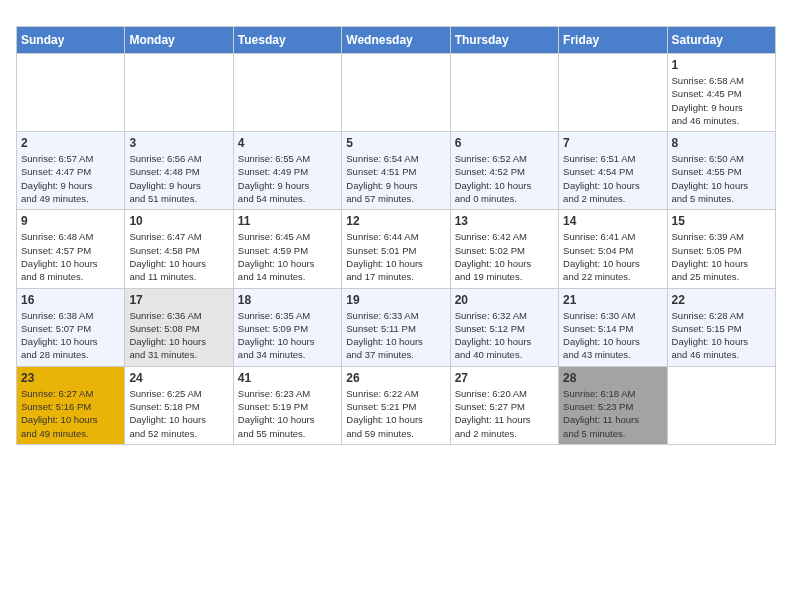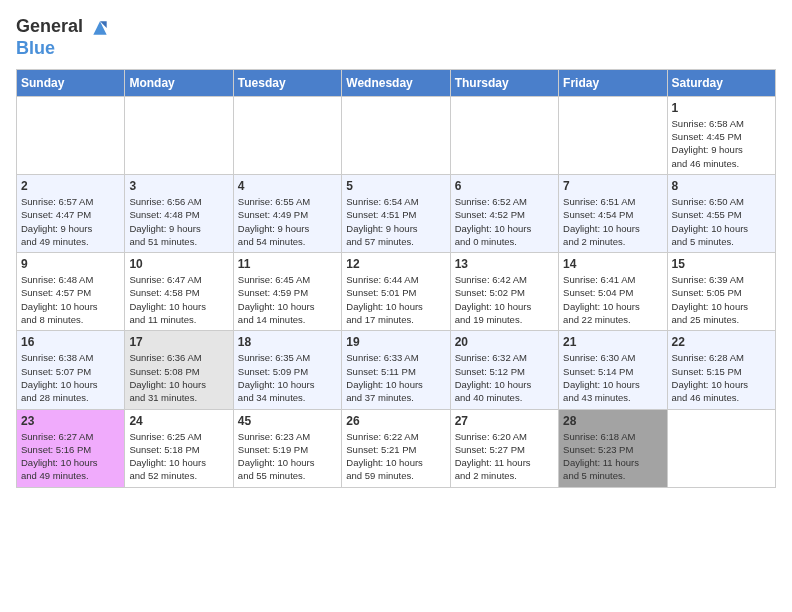--- a/index.html
+++ b/index.html
@@ -85,31 +85,20 @@
       color: #333;
       line-height: 1.4;
     }
     .calendar tr:nth-child(even) td:not(.empty) {
     }
   </style>
 </head>
 <body>
 
 <div class="header">
-  <div class="logo">
-    <div>
-      <span class="logo-text-general">General</span>
-      <svg class="logo-icon" viewBox="0 0 24 24" style="display:inline-block;vertical-align:middle;">
-        <polygon points="4,20 12,4 20,20" fill="#4a90d9"></polygon>
-        <polygon points="12,4 20,4 20,12" fill="#3a70b9"></polygon>
-      </svg>
-      <br>
-      <span class="logo-text-blue">Blue</span>
-    </div>
-  </div>
   <div class="title-block">
   </div>
 </div>
 
 <table class="calendar">
   <thead>
     <tr id="weekday-header">
     <th>Sunday</th>
         <th>Monday</th>
         <th>Tuesday</th>
@@ -282,36 +271,36 @@
         </td>
         <td style="background: rgb(240, 244, 255);">
           <span class="day-number">22</span>
           <div class="day-info" style="white-space: pre-line;">Sunrise: 6:28 AM
 Sunset: 5:15 PM
 Daylight: 10 hours
 and 46 minutes.</div>
         </td>
       </tr>
       <tr>
-        <td style="background: #f0abfc;">
+        <td style="background: #eab308;">
           <span class="day-number">23</span>
           <div class="day-info" style="white-space: pre-line;">Sunrise: 6:27 AM
 Sunset: 5:16 PM
 Daylight: 10 hours
 and 49 minutes.</div>
         </td>
         <td style="background: rgb(255, 255, 255);">
           <span class="day-number">24</span>
           <div class="day-info" style="white-space: pre-line;">Sunrise: 6:25 AM
 Sunset: 5:18 PM
 Daylight: 10 hours
 and 52 minutes.</div>
         </td>
         <td style="background: rgb(255, 255, 255);">
-          <span class="day-number">45</span>
+          <span class="day-number">41</span>
           <div class="day-info" style="white-space: pre-line;">Sunrise: 6:23 AM
 Sunset: 5:19 PM
 Daylight: 10 hours
 and 55 minutes.</div>
         </td>
         <td style="background: rgb(255, 255, 255);">
           <span class="day-number">26</span>
           <div class="day-info" style="white-space: pre-line;">Sunrise: 6:22 AM
 Sunset: 5:21 PM
 Daylight: 10 hours

